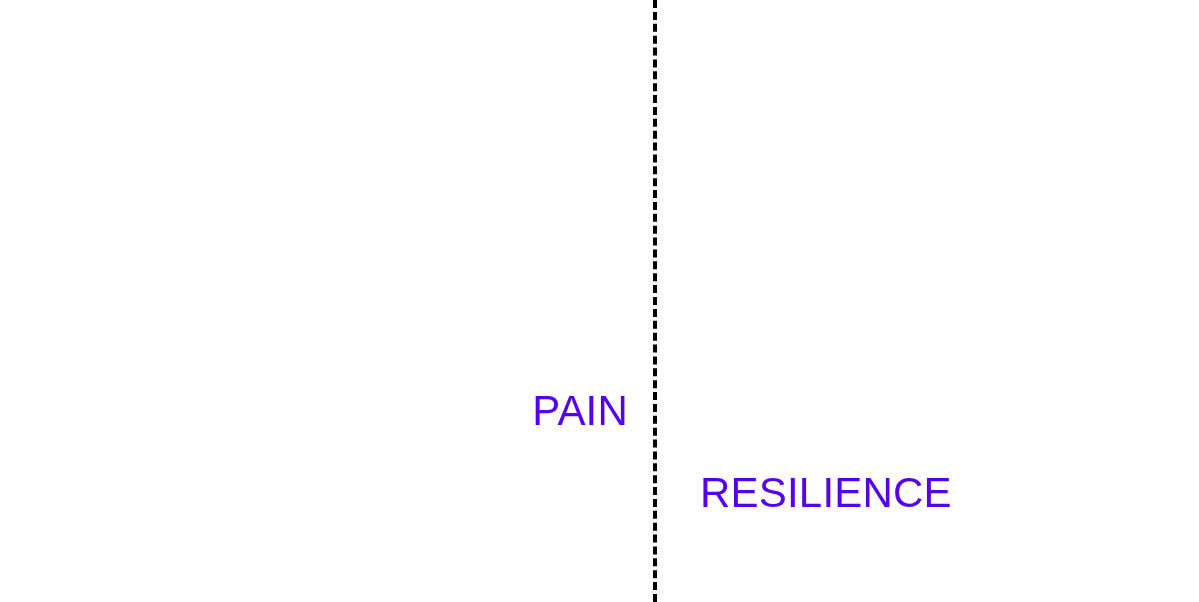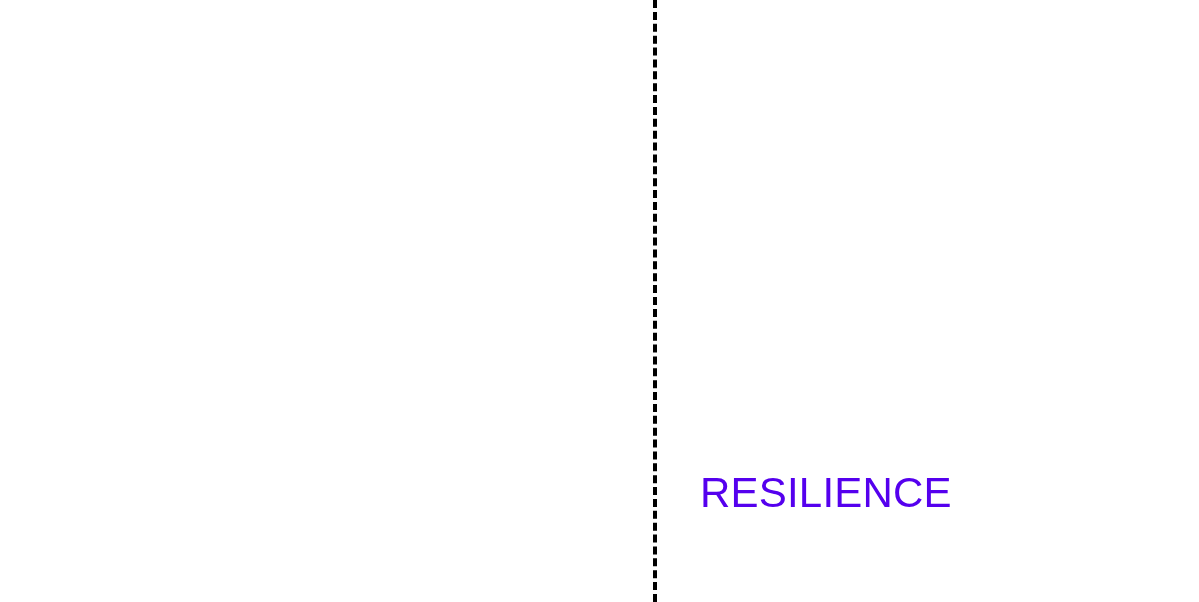--- a/index.html
+++ b/index.html
@@ -43,16 +43,17 @@
     text-align: center;
   }
 </style>
 </head>
 <body>
 
 <div id="canvas" style="width: 1199px; height: 602px; background: rgb(255, 255, 255);">
 
   <div class="divider" style="left: 653px; border-left: 4px dashed rgb(0, 0, 0);"></div>
 
+  <div class="label label-left" style="color: rgb(85, 0, 238); font-size: 42px; right: 571px; top: 390.13px;">PAIN</div>
 
   <div class="label label-right" style="color: rgb(85, 0, 238); font-size: 42px; left: 700px; top: 472.13px;">RESILIENCE</div>
 
 </div>
 
 </body></html>

